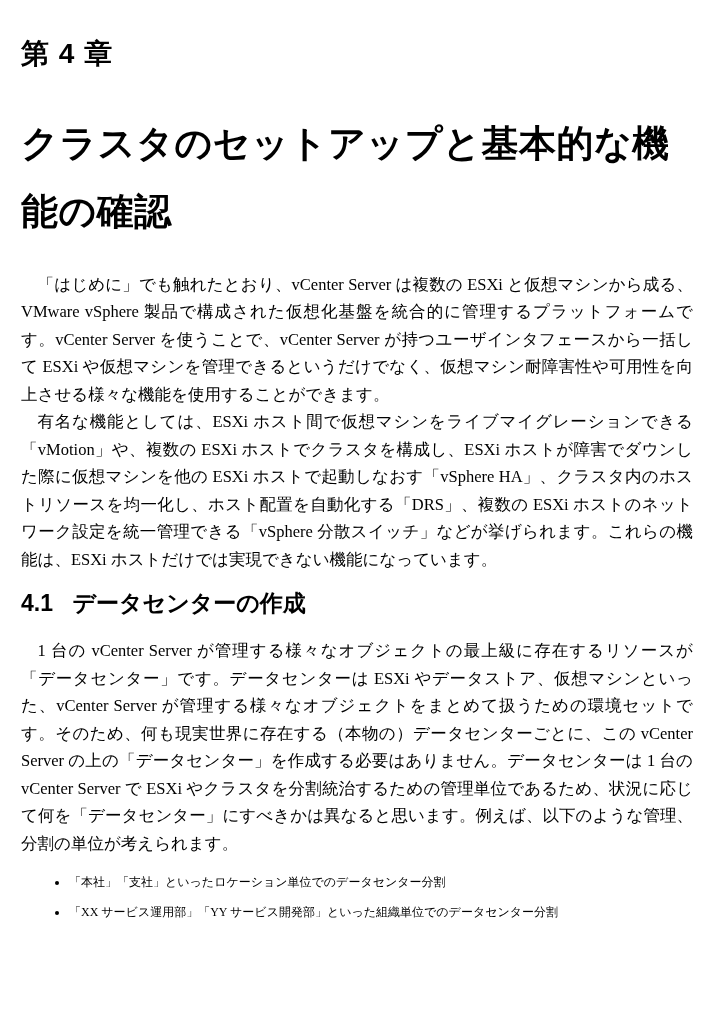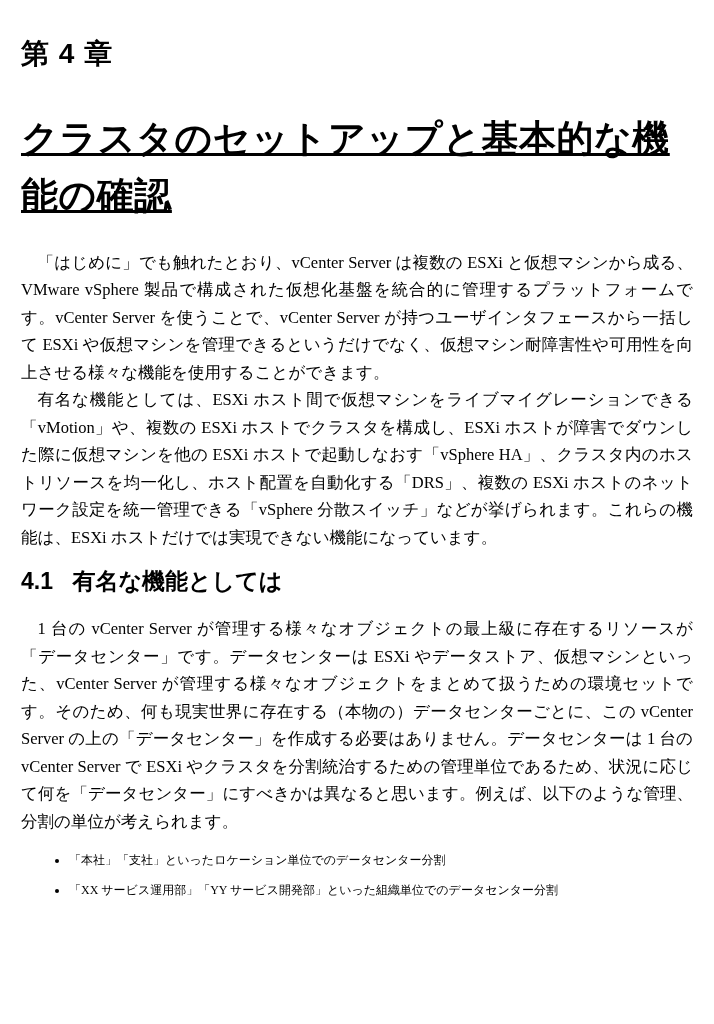--- a/index.html
+++ b/index.html
@@ -23,24 +23,23 @@
     font-family: "Liberation Sans", sans-serif;
     font-weight: bold;
     font-size: 28px;
     line-height: 32px;
     letter-spacing: 1px;
   }
   .chapter-title {
     font-family: "Liberation Sans", sans-serif;
     font-weight: bold;
     font-size: 37px;
-    line-height: 57px;
+    line-height: 68px;
     margin-top: 40px;
     letter-spacing: 0.5px;
-    text-decoration: underline;
   }
   .intro-block {
   }
   .body-par {
     font-size: 16.5px;
     line-height: 27.5px;
     text-align: justify;
     text-indent: 1em;
     margin: 0;
   }
@@ -75,21 +74,21 @@
   <div class="chapter-label">第 4 章</div>
 
   <h1 class="chapter-title">クラスタのセットアップと基本的な機能の確認</h1>
 
   <div class="intro-block">
     <p class="body-par">「はじめに」でも触れたとおり、vCenter Server は複数の ESXi と仮想マシンから成る、VMware vSphere 製品で構成された仮想化基盤を統合的に管理するプラットフォームです。vCenter Server を使うことで、vCenter Server が持つユーザインタフェースから一括して ESXi や仮想マシンを管理できるというだけでなく、仮想マシン耐障害性や可用性を向上させる様々な機能を使用することができます。</p>
     <p class="body-par">有名な機能としては、ESXi ホスト間で仮想マシンをライブマイグレーションできる「vMotion」や、複数の ESXi ホストでクラスタを構成し、ESXi ホストが障害でダウンした際に仮想マシンを他の ESXi ホストで起動しなおす「vSphere HA」、クラスタ内のホストリソースを均一化し、ホスト配置を自動化する「DRS」、複数の ESXi ホストのネットワーク設定を統一管理できる「vSphere 分散スイッチ」などが挙げられます。これらの機能は、ESXi ホストだけでは実現できない機能になっています。</p>
   </div>
 
   <h2 class="section-heading">
-    <span class="section-number">4.1</span><span>有名な機能としては</span>
+    <span class="section-number">4.1</span><span>データセンターの作成</span>
   </h2>
 
   <p class="body-par">1 台の vCenter Server が管理する様々なオブジェクトの最上級に存在するリソースが「データセンター」です。データセンターは ESXi やデータストア、仮想マシンといった、vCenter Server が管理する様々なオブジェクトをまとめて扱うための環境セットです。そのため、何も現実世界に存在する（本物の）データセンターごとに、この vCenter Server の上の「データセンター」を作成する必要はありません。データセンターは 1 台の vCenter Server で ESXi やクラスタを分割統治するための管理単位であるため、状況に応じて何を「データセンター」にすべきかは異なると思います。例えば、以下のような管理、分割の単位が考えられます。</p>
 
   <ul class="bullet-list">
     <li>「本社」「支社」といったロケーション単位でのデータセンター分割</li>
     <li>「XX サービス運用部」「YY サービス開発部」といった組織単位でのデータセンター分割</li>
 
   </ul>
 

